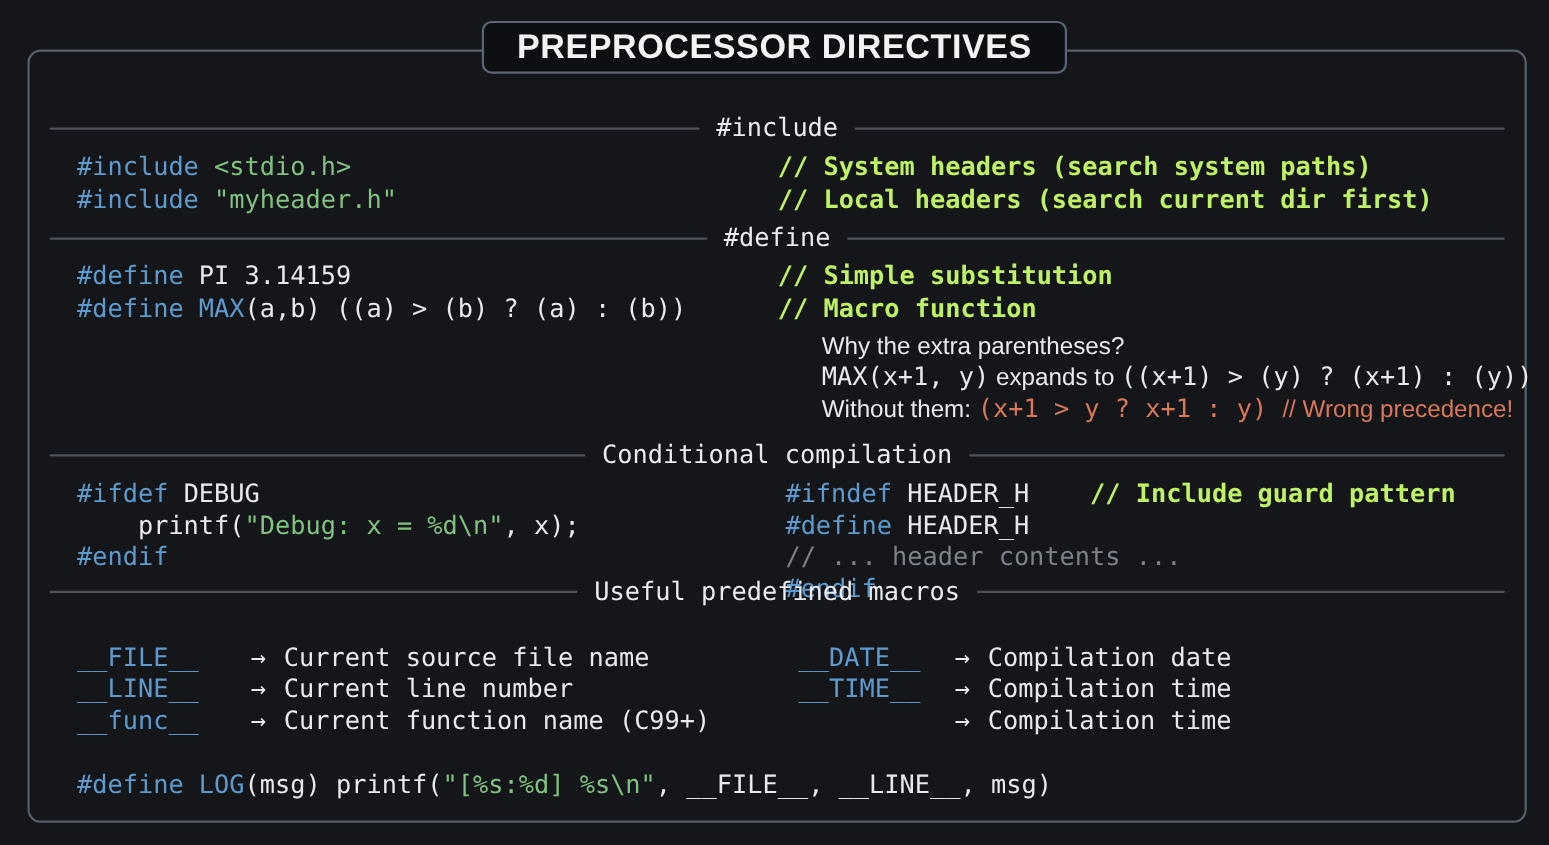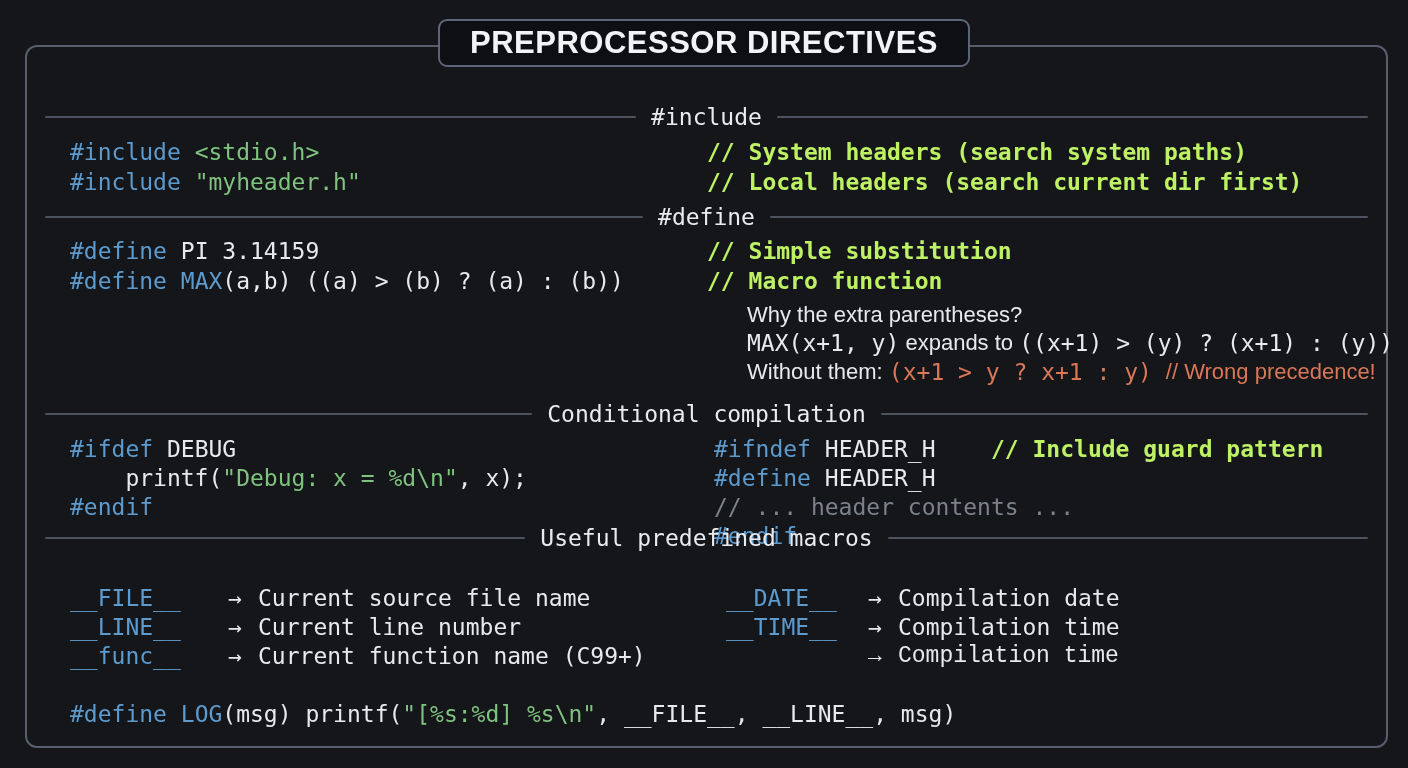--- a/index.html
+++ b/index.html
@@ -151,20 +151,20 @@
   <div class="row" style="top:536px;">
     <span class="col-l w-mac"><span class="mac-name">__FILE__</span><span class="mac-arrow">→</span><span class="plain">Current source file name</span></span>
     <span style="white-space:pre;"><span class="mac-name r">__DATE__</span><span class="mac-arrow">→</span><span class="plain">Compilation date</span></span>
   </div>
   <div class="row" style="top:565px;">
     <span class="col-l w-mac"><span class="mac-name">__LINE__</span><span class="mac-arrow">→</span><span class="plain">Current line number</span></span>
     <span style="white-space:pre;"><span class="mac-name r">__TIME__</span><span class="mac-arrow">→</span><span class="plain">Compilation time</span></span>
   </div>
   <div class="row" style="top:594px;">
     <span class="col-l w-mac"><span class="mac-name">__func__</span><span class="mac-arrow">→</span><span class="plain">Current function name (C99+)</span></span>
-    <span style="white-space:pre;font-family:Liberation Mono, monospace;"><span class="mac-name r"></span><span class="mac-arrow">→</span><span class="plain">Compilation time</span></span>
+    <span style="white-space:pre;"><span class="mac-name r"></span><span class="mac-arrow">→</span><span class="plain">Compilation time</span></span>
   </div>
 
   <div class="row" style="top:652px;">
     <span style="white-space:pre;"><span class="kw">#define</span><span class="fn"> LOG</span><span class="plain">(msg) printf(</span><span class="str">"[%s:%d] %s\n"</span><span class="plain">, __FILE__, __LINE__, msg)</span></span>
   </div>
 
 </div>
 
 </body></html>

